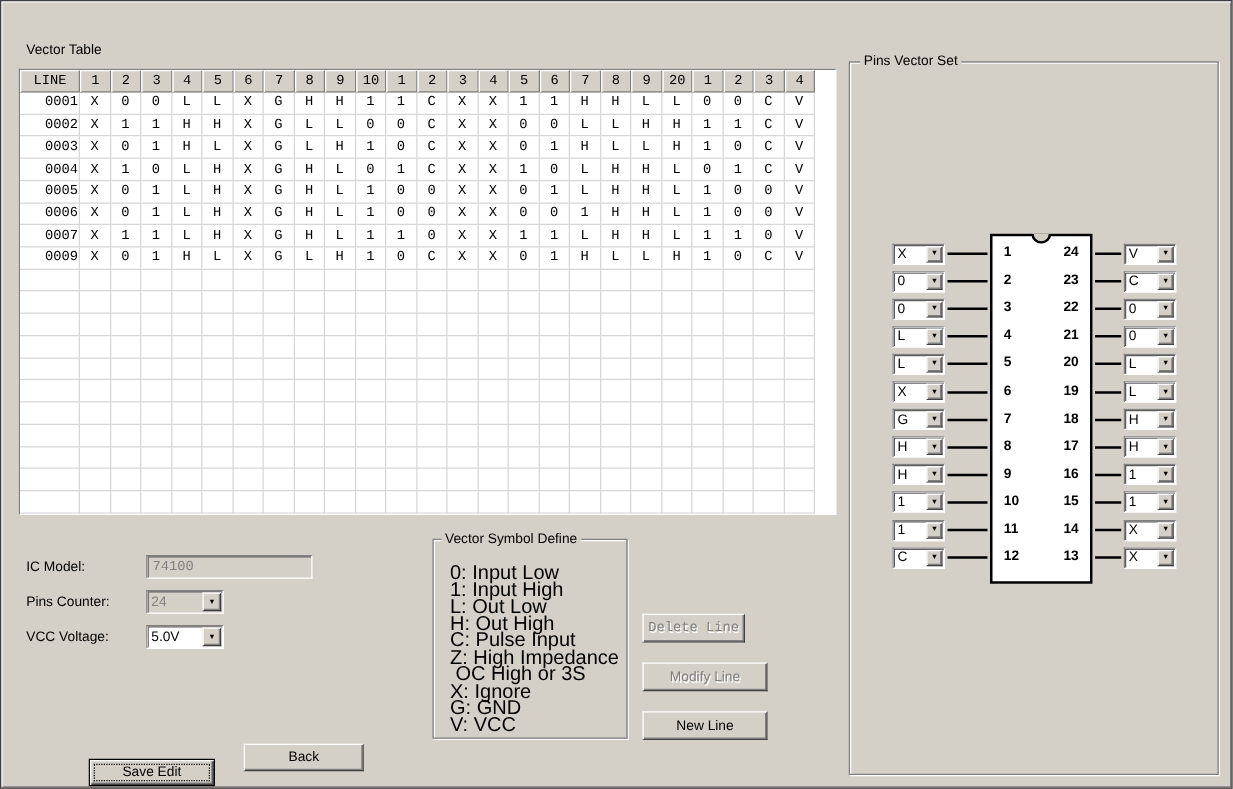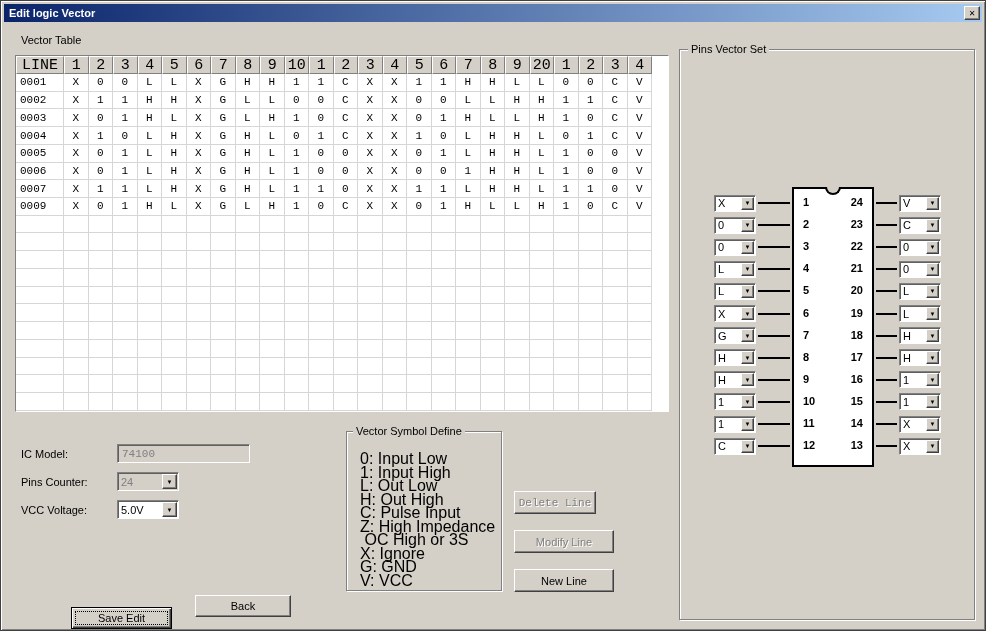--- a/index.html
+++ b/index.html
@@ -40,32 +40,32 @@
     background: #fff;
     border: 1px solid; border-color: #808080 #ffffff #ffffff #808080;
     overflow: hidden;
     font-family: "Liberation Mono", monospace;
   }
   .t-head { display: flex; height: 18px; }
   .th {
     flex: none; width: 24.5px; background: #d4d0c8;
     border: 1px solid; border-color: #ffffff #808080 #808080 #ffffff;
     display: flex; align-items: center; justify-content: center;
-    font-size: 15px;
+    font-size: 11px;
   }
   .th.line-col { justify-content: center; }
   .th.line-col, .td.line-col { width: 48px; }
   .t-row { display: flex; height: 17.73px; }
   .td {
     flex: none; width: 24.5px;
     border-right: 1px solid #d6d6d6; border-bottom: 1px solid #d6d6d6;
     display: flex; align-items: center; justify-content: center;
     font-size: 11px;
   }
-  .td.line-col { justify-content: flex-start; padding-left: 4px; }
+  .td.line-col { justify-content: flex-start; padding-left: 20px; }
 
   
   .textbox {
     position: absolute; background: #fff;
     border: 1px solid; border-color: #808080 #ffffff #ffffff #808080;
     box-shadow: inset 1px 1px 0 #5f5f5f;
     padding: 0 4px; display: flex; align-items: center; font-size: 11px; font-family: Liberation Mono, monospace;
   }
   .textbox.disabled { background: #d4d0c8; color: #808080; }
   .combo {
@@ -132,24 +132,20 @@
   .chip-num { height: 22.1px; display: flex; align-items: center; }
   .pin-combo { width: 42px; height: 17px; }
   .pin-combo .combo-arrow { width: 13px; }
   .connector { position: absolute; height: 2px; background: #000; }
 </style>
 </head>
 <body>
 
 <div class="window">
 
-  <div class="titlebar">
-    <span class="title">Edit logic Vector</span>
-    <span class="close-btn">✕</span>
-  </div>
 
   <div class="label" style="left:20px; top:33px;">Vector Table</div>
   <div class="table">
     <div class="t-head">
         <div class="th line-col">LINE</div>
         <div class="th">1</div>
         <div class="th">2</div>
         <div class="th">3</div>
         <div class="th">4</div>
         <div class="th">5</div>

